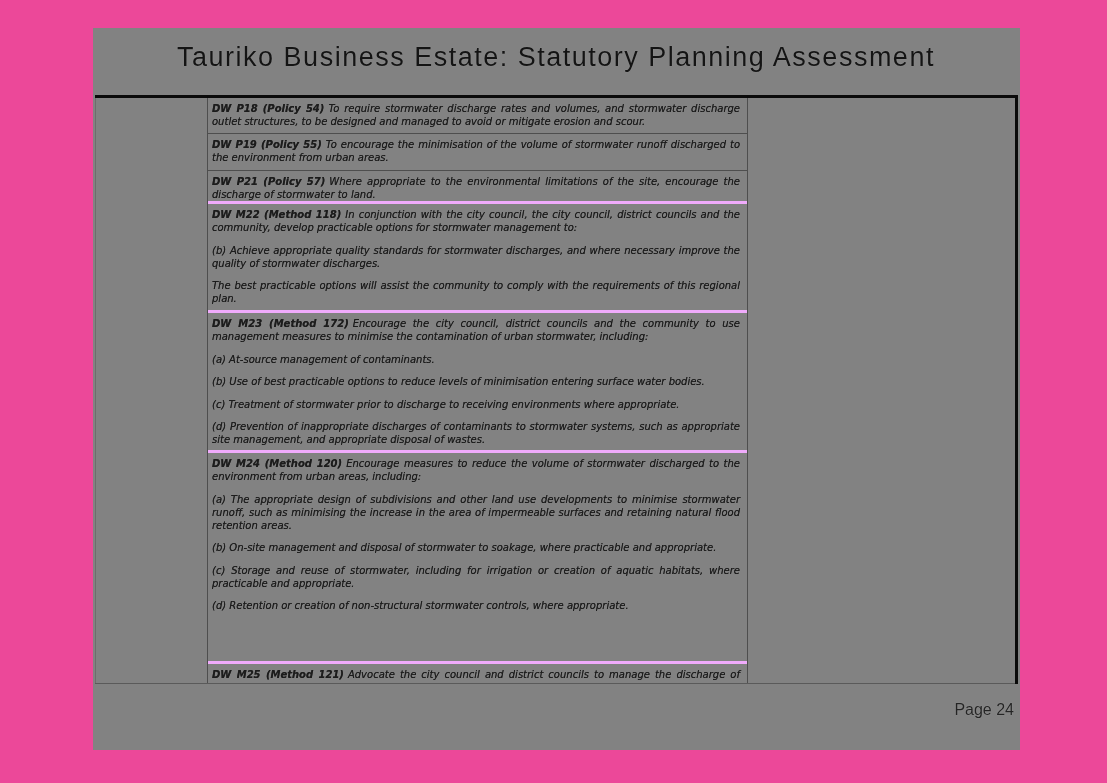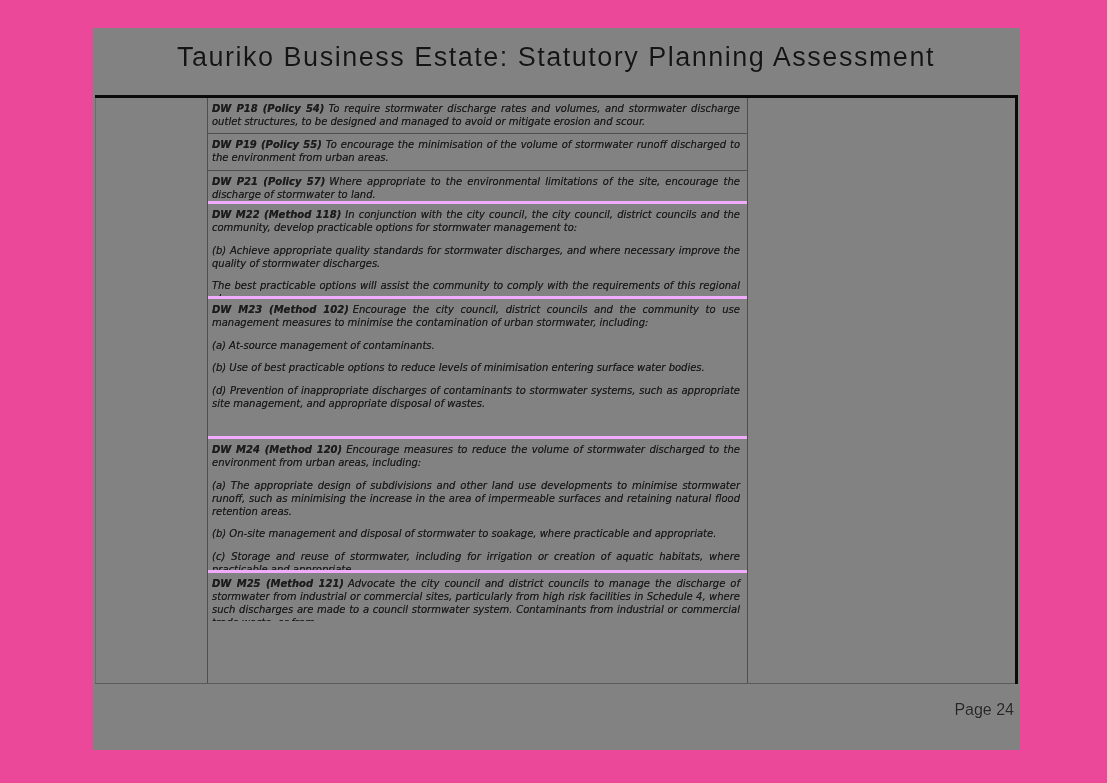--- a/index.html
+++ b/index.html
@@ -44,23 +44,23 @@
     text-align:justify;
     text-shadow:0 0 0.6px rgba(30,30,30,0.85);
   }
   .row p{margin:0 0 9.5px 0;}
   .row .lbl{font-weight:700;margin-right:4px;}
   .row-sep-thin{border-bottom:1px solid #4e4e4e;font-style:italic;}
   .row-sep-thick{border-bottom:3px solid #f0abfc;}
   .r1{height:36px;}
   .r2{height:37px;}
   .r3{height:33px;}
-  .r4{height:95px;}
+  .r4{height:109px;}
   .r5{height:140px;}
-  .r6{height:134px;}
+  .r6{height:211px;}
   .r7{height:48px;}
   .page-number{
     position:absolute;right:93px;top:701px;
     font-family:"Liberation Sans","DejaVu Sans",sans-serif;
     font-size:16px;color:#242424;
     text-shadow:0 0 1px rgba(235,235,235,0.4);
   }
 </style>
 </head>
 <body>
@@ -91,23 +91,24 @@
       <p><span class="lbl">DW P21 (Policy 57)</span><span>Where appropriate to the environmental limitations of the site, encourage the discharge of stormwater to land.</span></p>
     </div>
 
     <div class="row r4 row-sep-thick">
       <p><span class="lbl">DW M22 (Method 118)</span><span>In conjunction with the city council, the city council, district councils and the community, develop practicable options for stormwater management to:</span></p>
       <p>(b) Achieve appropriate quality standards for stormwater discharges, and where necessary improve the quality of stormwater discharges.</p>
       <p>The best practicable options will assist the community to comply with the requirements of this regional plan.</p>
     </div>
 
     <div class="row r5 row-sep-thick">
-      <p><span class="lbl">DW M23 (Method 102)</span><span>Encourage the city council, district councils and the community to use management measures to minimise the contamination of urban stormwater, including:</span></p>
+      <p><span class="lbl">DW M23 (Method 172)</span><span>Encourage the city council, district councils and the community to use management measures to minimise the contamination of urban stormwater, including:</span></p>
       <p>(a) At-source management of contaminants.</p>
       <p>(b) Use of best practicable options to reduce levels of minimisation entering surface water bodies.</p>
+      <p>(c) Treatment of stormwater prior to discharge to receiving environments where appropriate.</p>
       <p>(d) Prevention of inappropriate discharges of contaminants to stormwater systems, such as appropriate site management, and appropriate disposal of wastes.</p>
     </div>
 
     <div class="row r6 row-sep-thick">
       <p><span class="lbl">DW M24 (Method 120)</span><span>Encourage measures to reduce the volume of stormwater discharged to the environment from urban areas, including:</span></p>
       <p>(a) The appropriate design of subdivisions and other land use developments to minimise stormwater runoff, such as minimising the increase in the area of impermeable surfaces and retaining natural flood retention areas.</p>
       <p>(b) On-site management and disposal of stormwater to soakage, where practicable and appropriate.</p>
       <p>(c) Storage and reuse of stormwater, including for irrigation or creation of aquatic habitats, where practicable and appropriate.</p>
       <p>(d) Retention or creation of non-structural stormwater controls, where appropriate.</p>
     </div>

